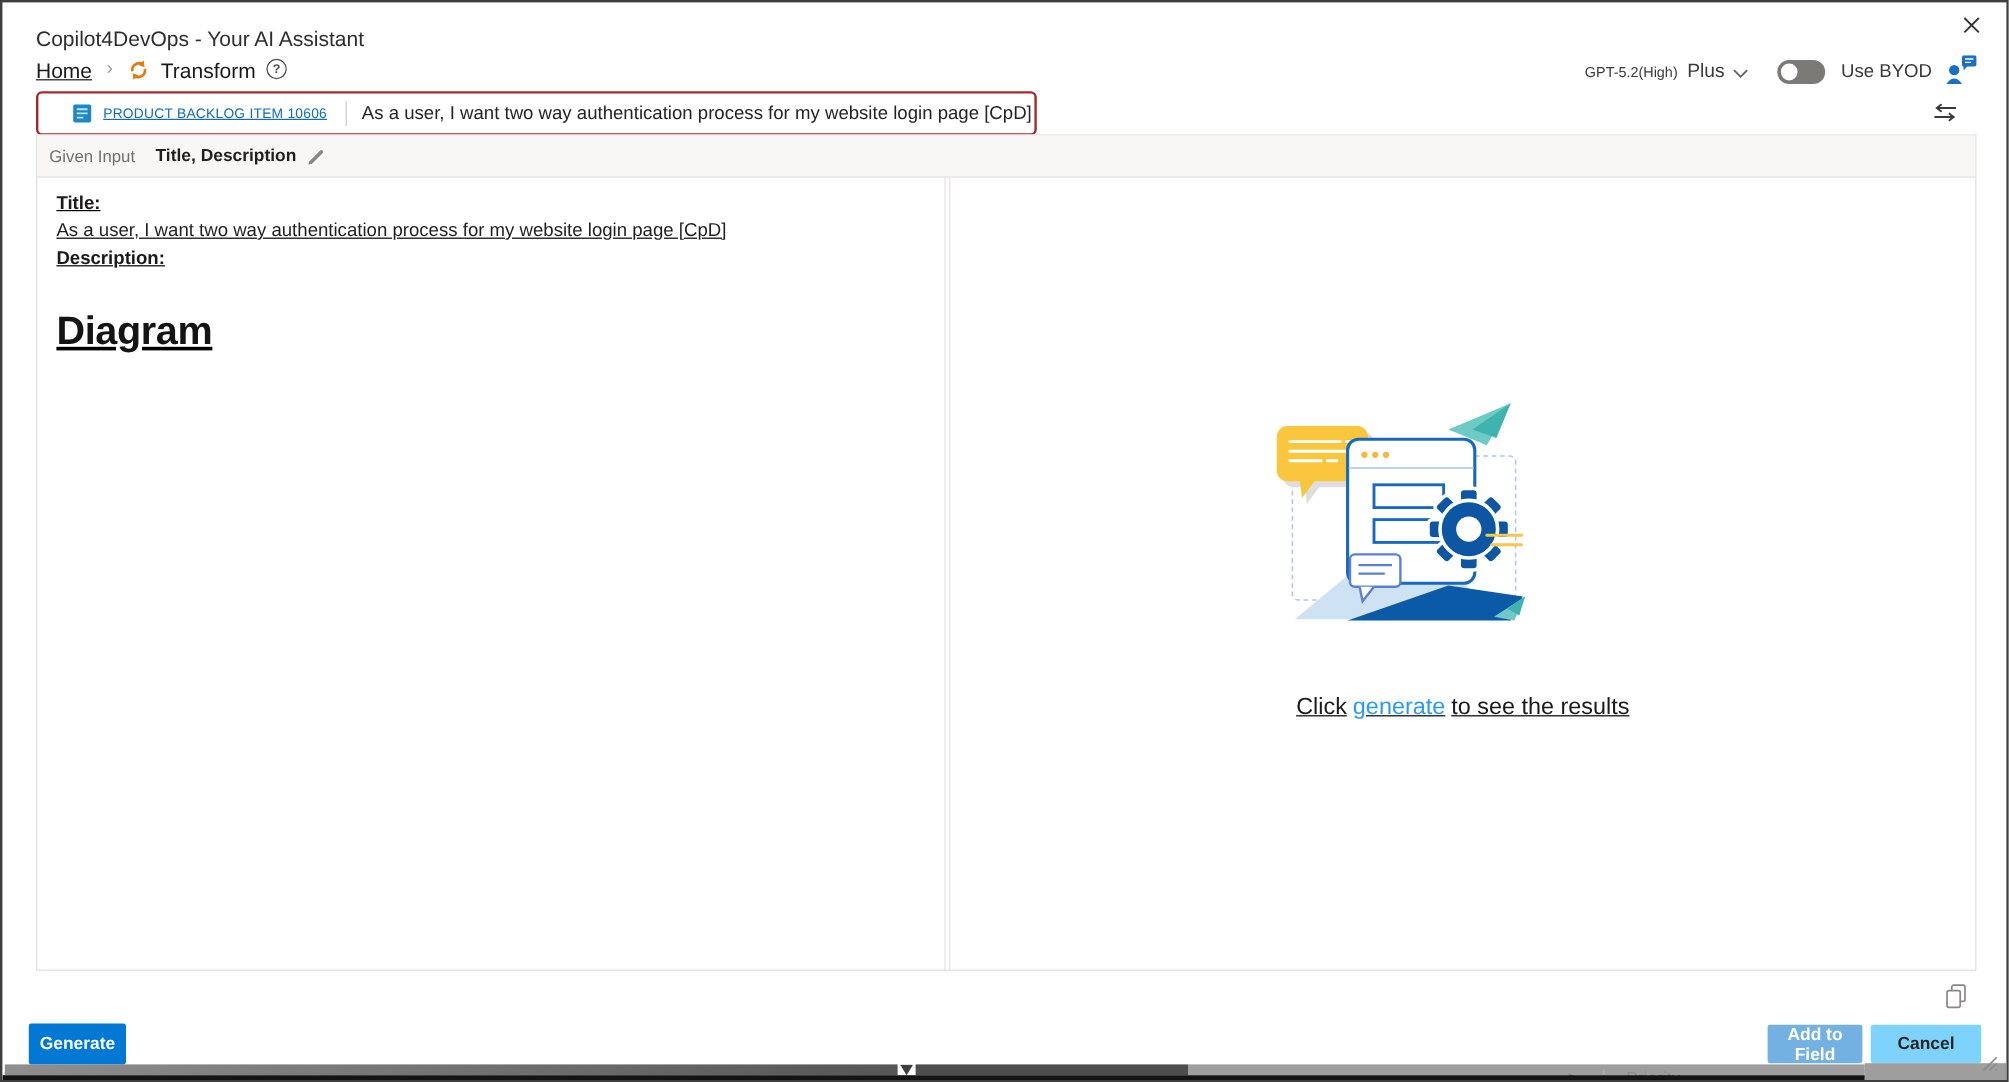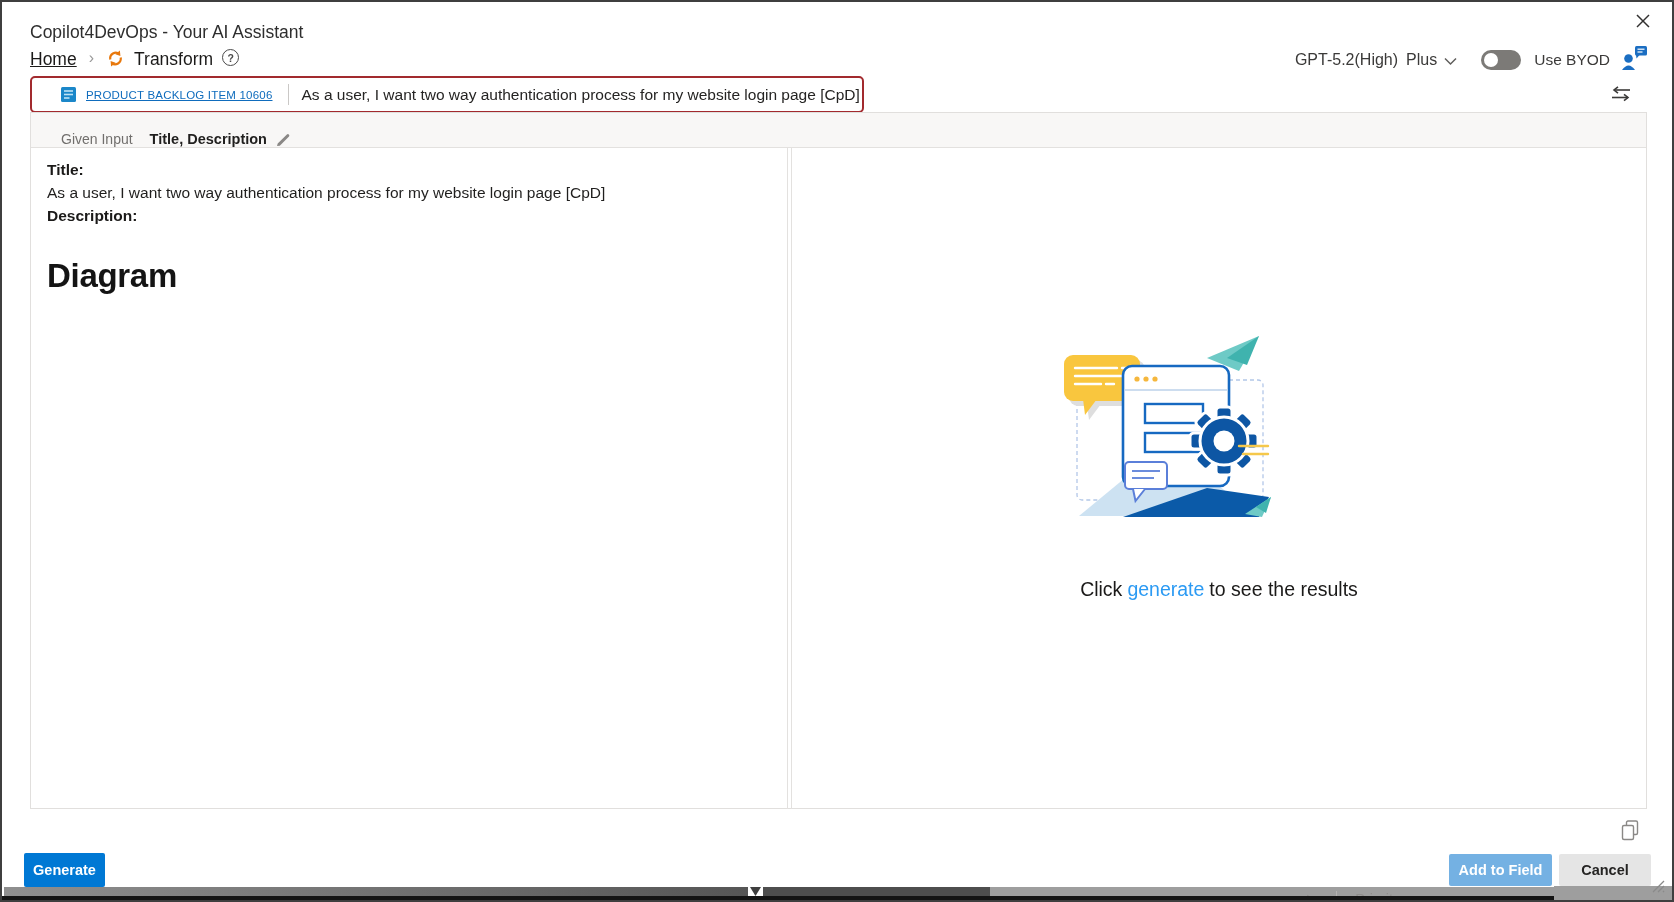--- a/index.html
+++ b/index.html
@@ -15,21 +15,21 @@
   .breadcrumb { position:absolute; left:28px; top:47px; display:flex; align-items:flex-start; gap:9px; }
   .bc-home { font-size:17.5px; color:#1b1a19; text-decoration:underline; cursor:pointer; }
   .bc-sep { font-size:16px; color:#9a9a9a; margin:0 3px; }
   .bc-current { font-size:17.5px; color:#1b1a19; }
   .help-circle { width:17px; height:17px; border:1.3px solid #4a4a4a; border-radius:50%;
                  display:flex; align-items:center; justify-content:center;
                  font-size:10.5px; font-weight:700; color:#4a4a4a; }
 
   
   .model-bar { position:absolute; top:48px; right:24px; display:flex; align-items:center; }
-  .mb-model { font-size:16px; color:#3b3a39; }
+  .mb-model { font-size:12px; color:#3b3a39; }
   .mb-plan { font-size:16px; color:#3b3a39; margin-left:8px; }
   .mb-chevron { margin-left:7px; margin-top:3px; }
   .toggle { width:40px; height:20px; border-radius:10px; background:#7c7a77; margin-left:24px;
             position:relative; cursor:pointer; }
   .toggle-knob { position:absolute; left:3px; top:3px; width:14px; height:14px; border-radius:50%; background:#fff; }
   .mb-byod { font-size:15.5px; color:#3b3a39; margin-left:13px; }
   .mb-person { margin-left:11px; margin-top:-4px; }
 
   
   .workitem-box { position:absolute; left:28px; top:74px; width:834px; height:37px;
@@ -39,46 +39,46 @@
              margin:0 15px 0 9px; white-space:nowrap; cursor:pointer; }
   .wi-divider { width:1px; height:21px; background:#cac8c6; }
   .wi-title { font-size:15.5px; color:#252423; margin-left:13px; white-space:nowrap; }
 
   .swap-btn { position:absolute; top:84px; right:40px; cursor:pointer; }
 
   
   .content { position:absolute; left:28px; top:110px; width:1617px; height:697px;
              border:1px solid #e1dfdd; background:#fff; }
   .content-header { position:relative; height:35px; background:#f8f7f6; border-bottom:1px solid #e3e1df; }
-  .hdr-group { position:absolute; top:0; height:100%; display:flex; align-items:flex-end; gap:9px;margin-left:20px; }
+  .hdr-group { position:absolute; top:0; height:100%; display:flex; align-items:center; gap:9px; }
   .hdr-g1 { left:10px; } .hdr-g2 { left:770px; }
   .hdr-label { font-size:14px; color:#716f6d; }
   .hdr-value { font-size:14.5px; color:#201f1e; font-weight:600; margin-left:8px; }
   .hdr-value2 { font-weight:700; }
   .edit-btn { cursor:pointer; margin-top:2px; }
 
-  .panels { display:flex; height:661px; }
+  .panels { display:flex; height:661px;text-decoration:underline; }
   .left-panel { width:757px; border-right:1px solid #e3e1df; padding:10px 16px; overflow:hidden; }
   .fld-label { font-size:15.5px; font-weight:700; color:#1b1a19; line-height:23px; }
   .fld-text  { font-size:15.5px; color:#201f1e; line-height:23px; white-space:nowrap; }
   .desc-content { font-size:33px; font-weight:700; color:#141414; margin-top:30px; letter-spacing:-.3px; }
 
   .right-panel { flex:1; border-left:1px solid #e3e1df; margin-left:3px; display:flex;
                  flex-direction:column; align-items:center; padding-top:186px; }
   .illus { margin-left:-106px; }
   .caption { margin-top:48px; font-size:19.5px; color:#1b1a19; }
   .caption .cap-link { color:#2b9af3; cursor:pointer; margin:0 5px; }
 
   .copy-btn { position:absolute; right:32px; top:818px; cursor:pointer; }
 
   
   .btn { border:none; border-radius:2px; font-family:inherit; font-size:14.5px; font-weight:600; cursor:pointer; }
   .btn-generate { position:absolute; left:22px; top:851px; width:81px; height:34px; background:#0078d4; color:#fff; }
-  .btn-add { position:absolute; right:120px; top:852px; width:103px; height:32px; background:#74b1e3; color:#fff; }
-  .btn-cancel { position:absolute; right:21px; top:852px; width:92px; height:32px; background:#e5e5e5; color:#252423; }
+  .btn-add { position:absolute; right:120px; top:852px; width:79px; height:32px; background:#74b1e3; color:#fff; }
+  .btn-cancel { position:absolute; right:21px; top:852px; width:92px; height:32px; background:#7dd3fc; color:#252423; }
 
   
   .bg-row { position:absolute; left:1305px; bottom:-7px; display:flex; align-items:center; gap:10px;
             font-size:14.5px; color:#8f8d8b; z-index:3; }
   .bg-pipe { width:1px; height:16px; background:#b5b3b1; margin:0 8px; }
   .scroll-thumb1 { position:absolute; left:2px; bottom:4px; width:744px; height:9px;
                    background:linear-gradient(to right,#8f8f8f,#565656); z-index:2; }
   .scroll-notch { position:absolute; left:748px; bottom:4px; width:11px; height:9px; background:#3f3f3f;
                   clip-path:polygon(0 0,100% 0,50% 100%); z-index:2; }
   .scroll-thumb2 { position:absolute; left:761px; bottom:4px; width:227px; height:9px; background:#4e4e4e; z-index:2; }

